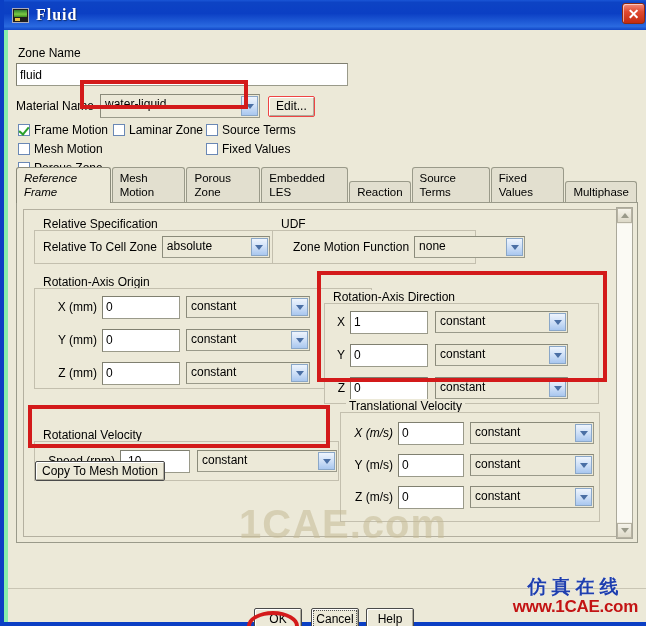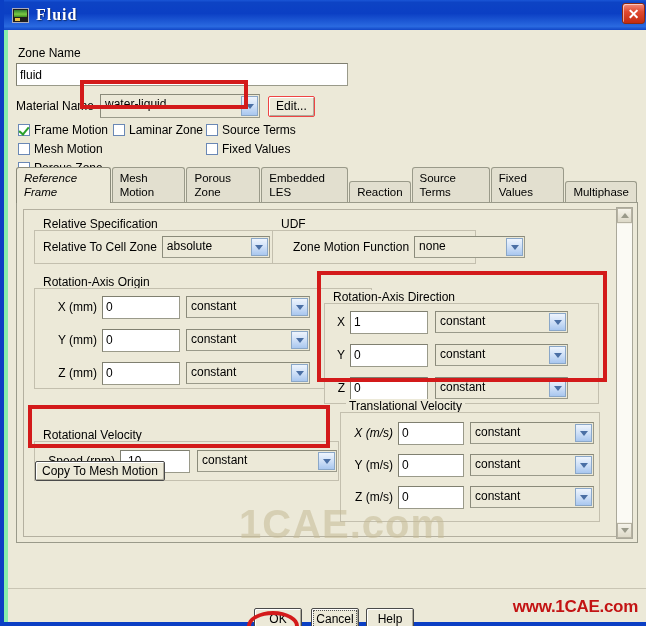--- a/index.html
+++ b/index.html
@@ -638,17 +638,18 @@
       <div class="dlg-btn dashed" style="left:303px;">Cancel</div>
       <div class="dlg-btn" style="left:358px;">Help</div>
     </div>
 
     <div class="redbox" style="left:76px;  top:80px;  width:168px; height:29px;"></div>
     <div class="redbox" style="left:313px; top:271px; width:290px; height:111px;"></div>
     <div class="redbox" style="left:24px;  top:405px; width:302px; height:43px;"></div>
     <div class="redcircle" style="left:243px; top:611px; width:52px; height:30px;"></div>
 
     <div class="wm-corner">
+      <div class="wm-cn">仿真在线</div>
       <div class="wm-url">www.1CAE.com</div>
     </div>
 
   </div>
 </div>
 
 </body></html>

